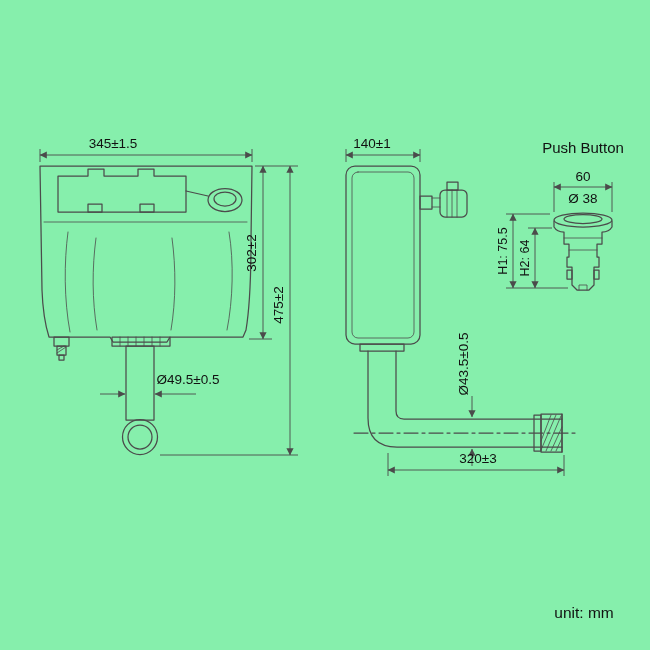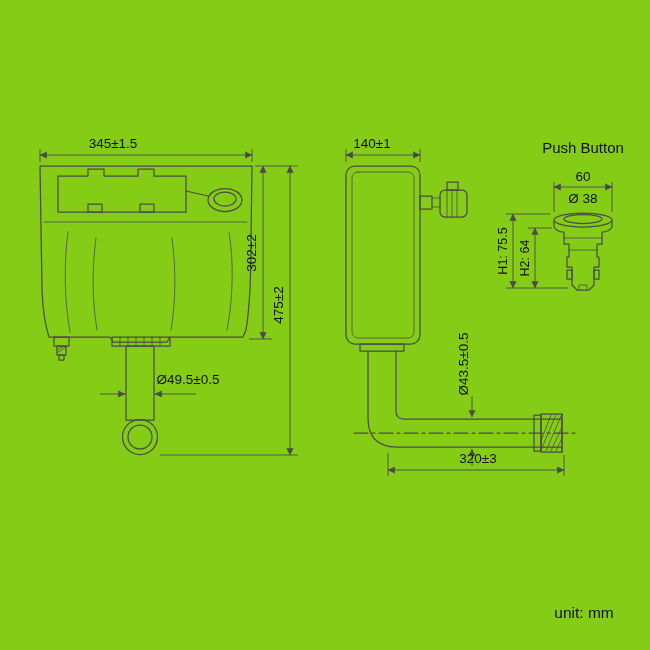--- a/index.html
+++ b/index.html
@@ -1,17 +1,17 @@
 <!DOCTYPE html>
 <html><head>
 <meta charset="utf-8">
 <style>
   html,body{margin:0;padding:0;background:#fff;}
   .canvas{
-    position:relative;width:650px;height:650px;background:#84cc16;
+    position:relative;width:650px;height:650px;background:#86efac;
     font-family:"Liberation Sans",sans-serif;overflow:hidden;
   }
   svg{display:block;}
   .draw path,.draw rect,.draw line,.draw circle,.draw ellipse{
     fill:none;stroke:#4b4b4b;stroke-width:1.25;stroke-linejoin:round;stroke-linecap:round;
   }
   .draw .thin{stroke-width:0.8;}
   .dims line{stroke:#4b4b4b;stroke-width:0.9;fill:none;}
   .center{stroke:#4b4b4b;stroke-width:0.8;stroke-dasharray:14 4 3 4;fill:none;}
   text{font-family:"Liberation Sans",sans-serif;fill:#111111;}

